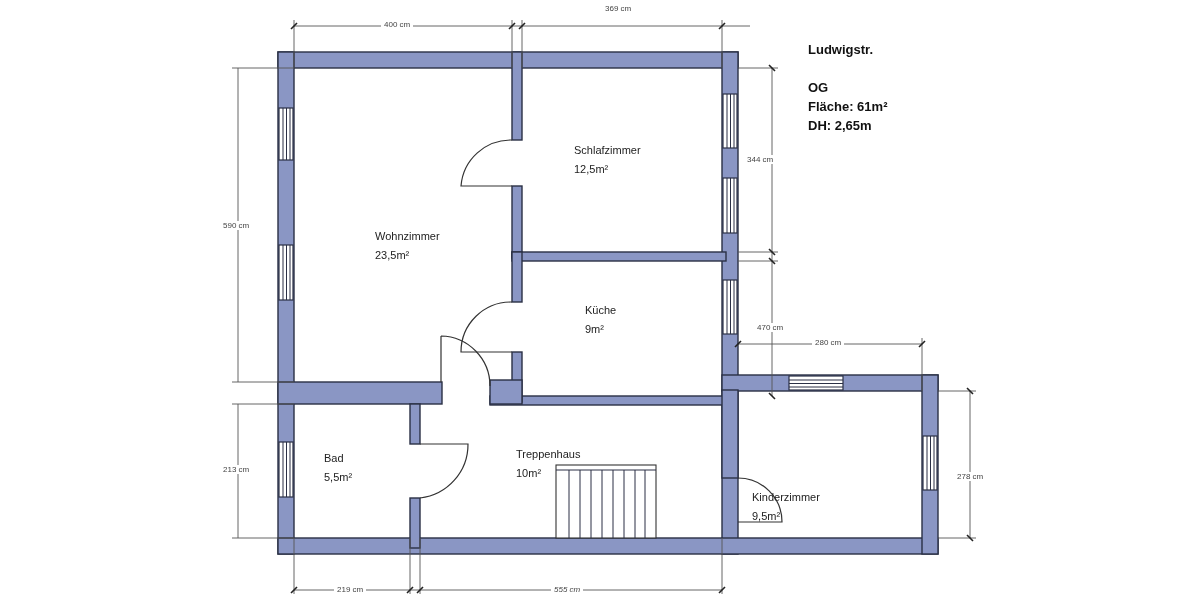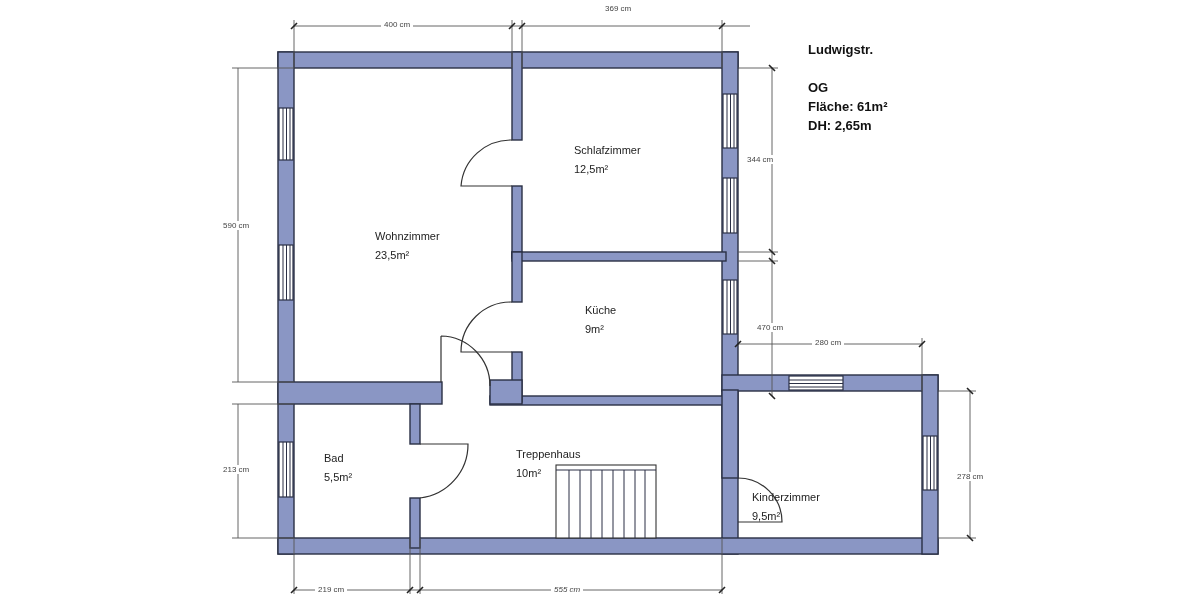--- a/index.html
+++ b/index.html
@@ -155,21 +155,21 @@
     <line class="tick" x1="967" y1="535" x2="973" y2="541"></line>
     <line class="tick" x1="919" y1="347" x2="925" y2="341"></line>
     <line class="tick" x1="735" y1="347" x2="741" y2="341"></line>
   </g>
 </svg>
 
 <div class="dim-label" style="left:381px; top:20px;">400 cm</div>
 <div class="dim-label" style="left:602px; top:4px;">369 cm</div>
 <div class="dim-label" style="left:220px; top:221px;text-align:center;">590 cm</div>
 <div class="dim-label" style="left:220px; top:465px;">213 cm</div>
-<div class="dim-label" style="left:315px; top:585px;">219 cm</div>
+<div class="dim-label" style="left:334px; top:585px;">219 cm</div>
 <div class="dim-label" style="left:551px; top:585px;font-style:italic;">555 cm</div>
 <div class="dim-label" style="left:744px; top:155px;">344 cm</div>
 <div class="dim-label" style="left:754px; top:323px;">470 cm</div>
 <div class="dim-label" style="left:812px; top:338px;">280 cm</div>
 <div class="dim-label" style="left:954px; top:472px;">278 cm</div>
 
 <div class="room-label" style="left:350px; top:227px;margin-left:25px;">
   <div>Wohnzimmer</div>
   <div>23,5m²</div>
 </div>

